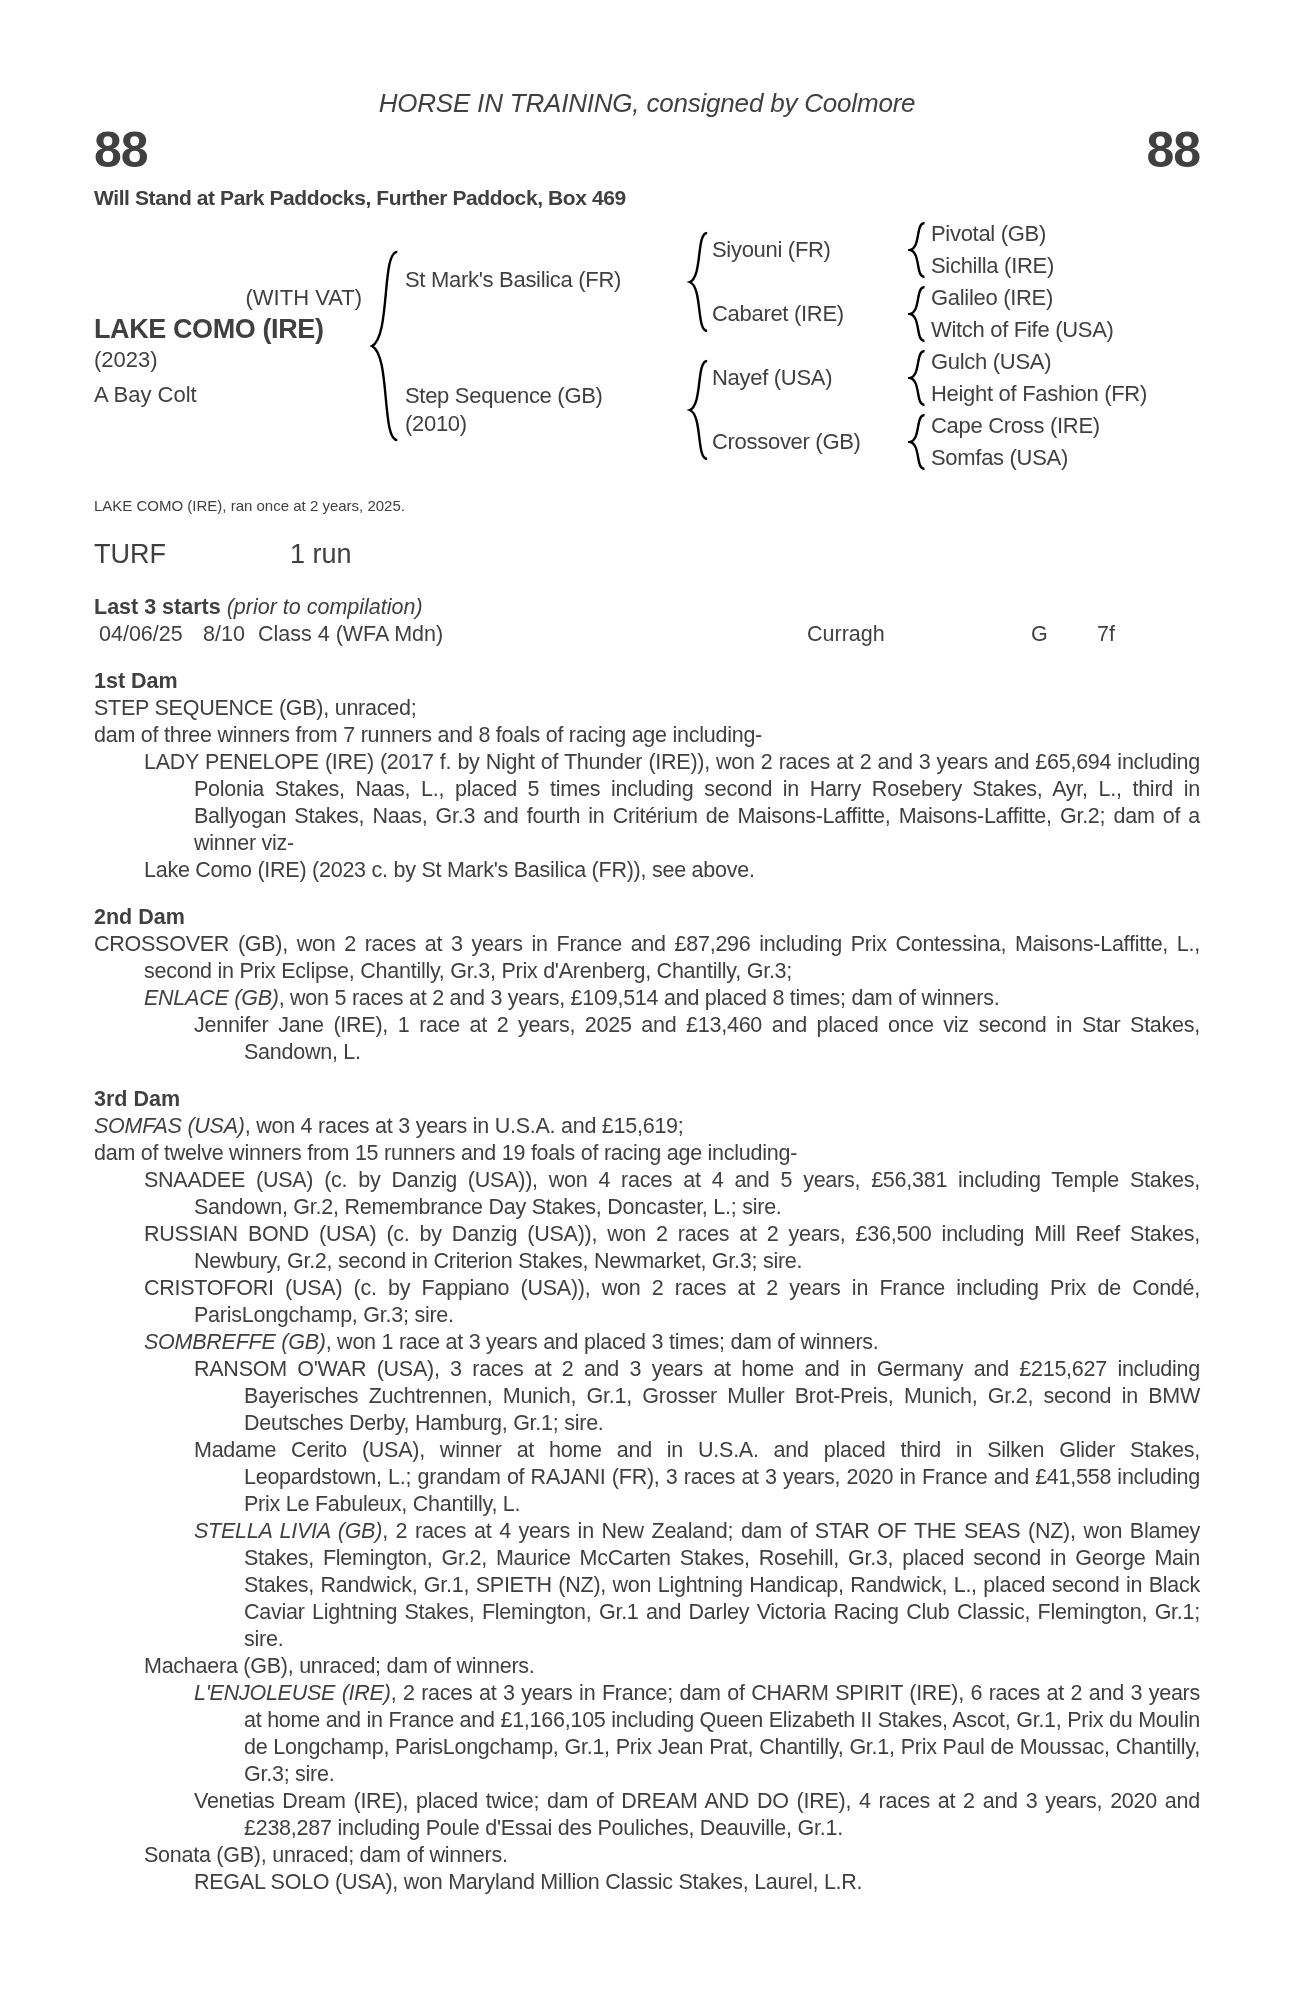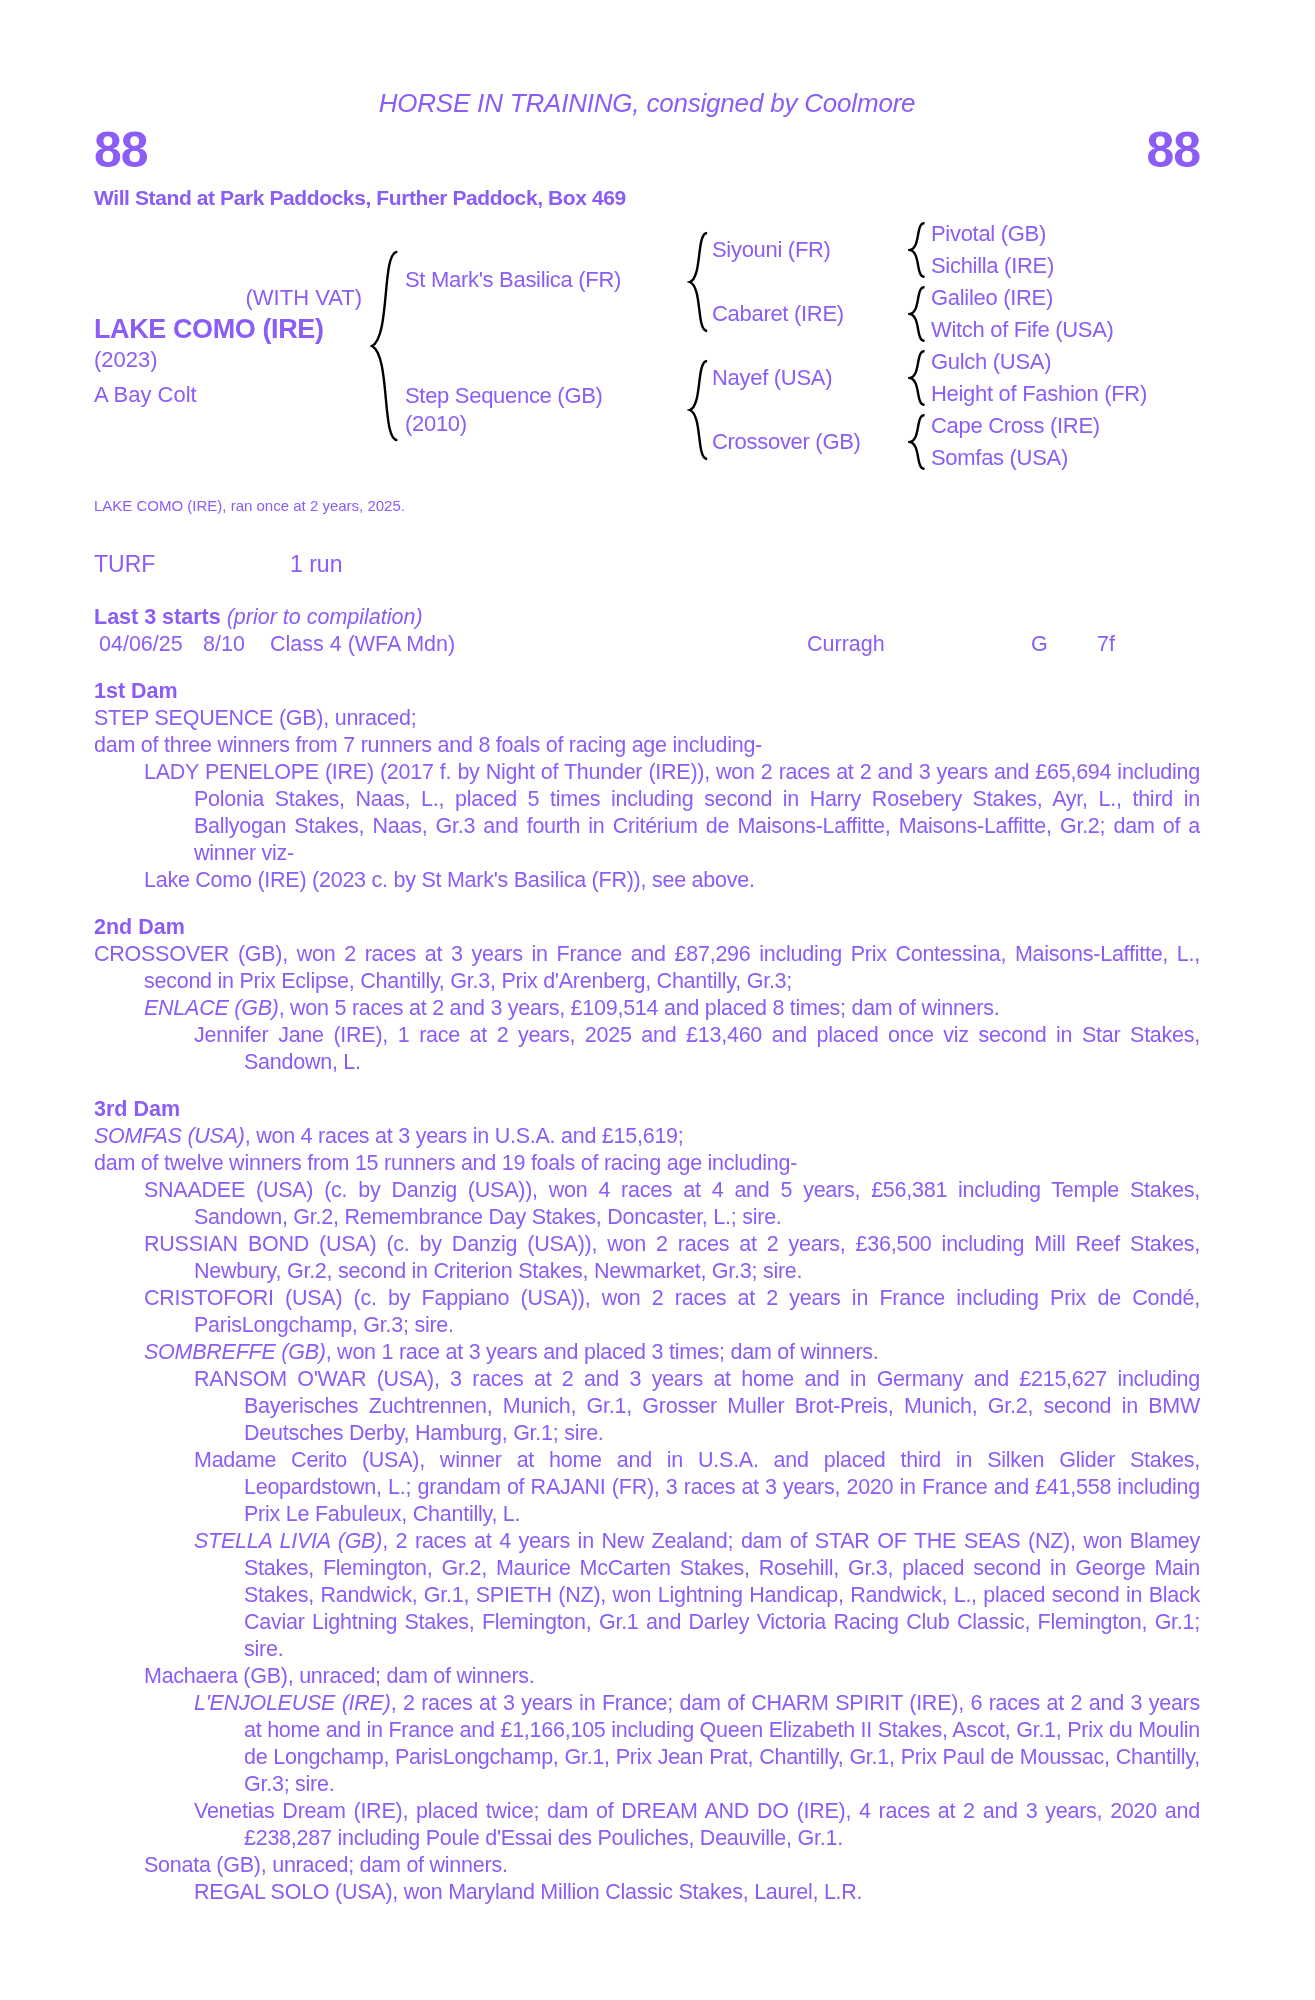--- a/index.html
+++ b/index.html
@@ -1,17 +1,17 @@
 <!DOCTYPE html>
 <html><head>
 <meta charset="utf-8">
 <style>
   html,body{margin:0;padding:0;background:#888;}
   .page{position:relative;width:1315px;height:2000px;background:#ffffff;overflow:hidden;
-        font-family:"Liberation Sans",sans-serif;color:#8b5cf6;}
+        font-family:"Liberation Sans",sans-serif;color:#404040;}
   .content{position:absolute;left:94px;top:0;width:1106px;}
   .consign{padding-top:88px;text-align:center;font-style:italic;font-size:26px;line-height:30px;letter-spacing:-0.2px;}
   .lotrow{display:flex;justify-content:space-between;align-items:flex-start;margin-top:10px;
           font-weight:bold;font-size:50px;line-height:44px;letter-spacing:-1px;}
   .stand{margin-top:12px;font-weight:bold;font-size:21px;line-height:28px;letter-spacing:-0.4px;}
 
   
   table.ped{border-collapse:collapse;table-layout:fixed;width:1106px;margin-top:6px;}
   table.ped td{padding:0;vertical-align:middle;overflow:visible;}
   table.ped tr{height:32px;}
@@ -19,28 +19,28 @@
   .owner .vat{font-size:22px;text-align:right;}
   .owner .hname{font-size:27px;font-weight:bold;letter-spacing:-0.4px;margin:3px 0 2px 0;}
   .owner .hyear{font-size:22px;}
   .owner .hdesc{font-size:22px;margin-top:9px;}
   .bracecell{text-align:center;}
   .bracecell svg{display:block;margin:0 auto;}
   .g1block .g1year{margin-top:4px;}
 
   
   .summary{margin-top:18px;font-size:15px;line-height:27px;}
-  .turfrow{position:relative;margin-top:32px;height:27px;font-size:23px;line-height:27px;}
+  .turfrow{position:relative;margin-top:22px;height:27px;font-size:27px;line-height:27px;}
   .turfrow .runs{position:absolute;left:196px;top:0;}
   .laststarts{margin-top:26px;font-size:21.5px;line-height:27px;}
   .laststarts .lbl{font-weight:bold;}
   .laststarts .note{font-style:italic;}
   .startrow{position:relative;height:27px;font-size:21.5px;line-height:27px;}
   .startrow span{position:absolute;top:0;white-space:nowrap;}
-  .c-date{left:5px;} .c-finish{left:109px;} .c-race{left:176px;}
+  .c-date{left:5px;} .c-finish{left:109px;} .c-race{left:164px;}
   .c-course{left:713px;} .c-going{left:937px;} .c-dist{left:1003px;}
 
   
   .dams{margin-top:16px;}
   .dam-heading{font-weight:bold;font-size:21.5px;line-height:27px;margin-top:20px;}
   .para{font-size:21.5px;line-height:27px;text-align:justify;letter-spacing:-0.25px;}
   .lvl-a{padding-left:50px;text-indent:-50px;}
   .lvl-b{padding-left:100px;text-indent:-50px;}
   .lvl-c{padding-left:150px;text-indent:-50px;}
   .b{font-weight:normal;margin-top:16px;}

